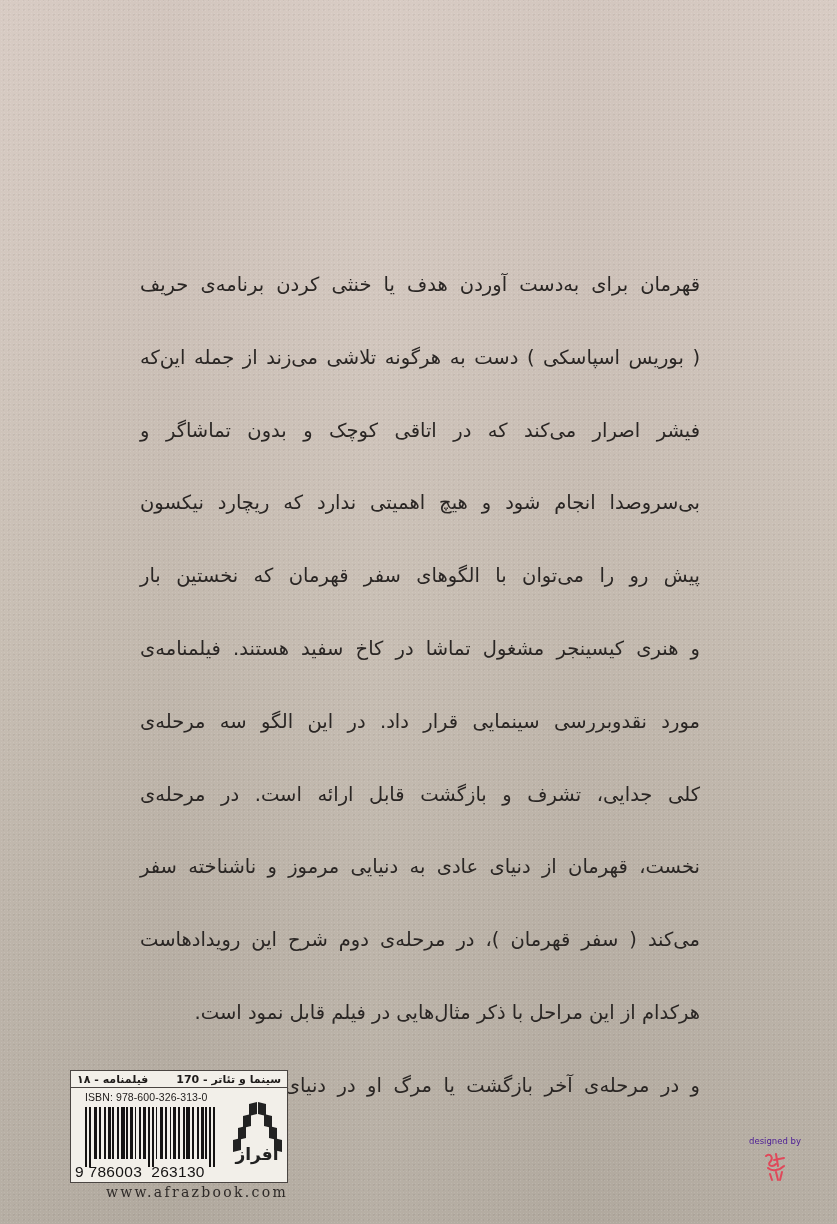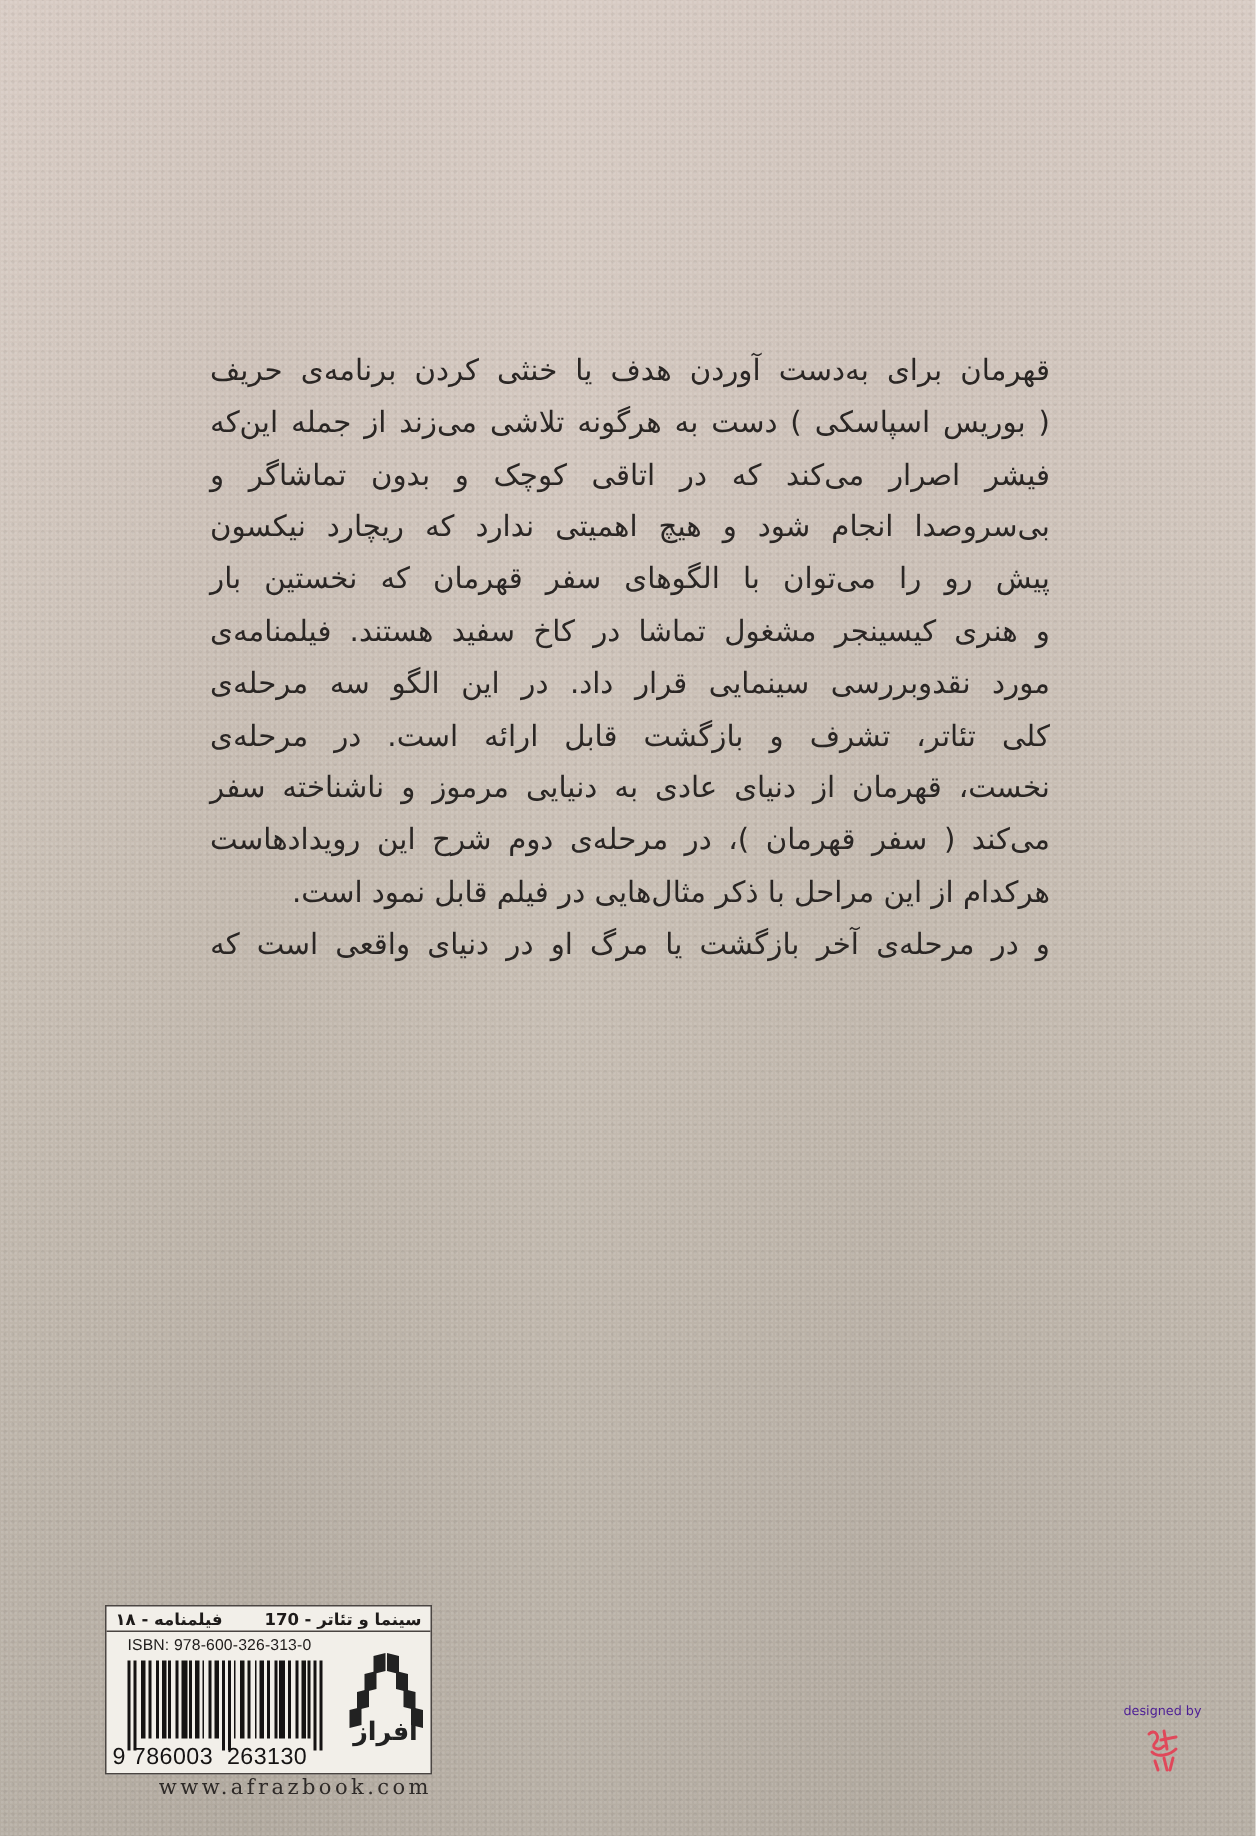--- a/index.html
+++ b/index.html
@@ -36,20 +36,21 @@
       color: #2a2624;
       font-family: "DejaVu Sans", sans-serif;
       font-size: 19.5px;
       line-height: 34.8px;
     }
     .blurb .line {
       display: block;
       white-space: nowrap;
       text-align-last: justify;
       text-align: justify;
+      margin-top: 38px;
     }
     .blurb .line.last {
       text-align-last: right;
     }
     .barcode-box {
       position: absolute;
       left: 70px;
       top: 1070px;
       width: 218px;
       height: 113px;
@@ -151,21 +152,21 @@
 <div class="grain"></div>
 
 <div class="blurb">
   <span class="line">قهرمان برای به‌دست آوردن هدف یا خنثی کردن برنامه‌ی حریف</span>
   <span class="line">( بوریس اسپاسکی ) دست به هرگونه تلاشی می‌زند از جمله این‌که</span>
   <span class="line">فیشر اصرار می‌کند که در اتاقی کوچک و بدون تماشاگر و</span>
   <span class="line">بی‌سروصدا انجام شود و هیچ اهمیتی ندارد که ریچارد نیکسون</span>
   <span class="line">پیش رو را می‌توان با الگوهای سفر قهرمان که نخستین بار</span>
   <span class="line">و هنری کیسینجر مشغول تماشا در کاخ سفید هستند. فیلمنامه‌ی</span>
   <span class="line">مورد نقدوبررسی سینمایی قرار داد. در این الگو سه مرحله‌ی</span>
-  <span class="line">کلی تئاتر، تشرف و بازگشت قابل ارائه است. در مرحله‌ی</span>
+  <span class="line">کلی جدایی، تشرف و بازگشت قابل ارائه است. در مرحله‌ی</span>
   <span class="line">نخست، قهرمان از دنیای عادی به دنیایی مرموز و ناشناخته سفر</span>
   <span class="line">می‌کند ( سفر قهرمان )، در مرحله‌ی دوم شرح این رویدادهاست</span>
   <span class="line last">هرکدام از این مراحل با ذکر مثال‌هایی در فیلم قابل نمود است.</span>
   <span class="line">و در مرحله‌ی آخر بازگشت یا مرگ او در دنیای واقعی است که</span>
 </div>
 
 <div class="barcode-box">
   <div class="series-row">
     <span>سینما و تئاتر - 170</span>
     <span>فیلمنامه - ۱۸</span>

